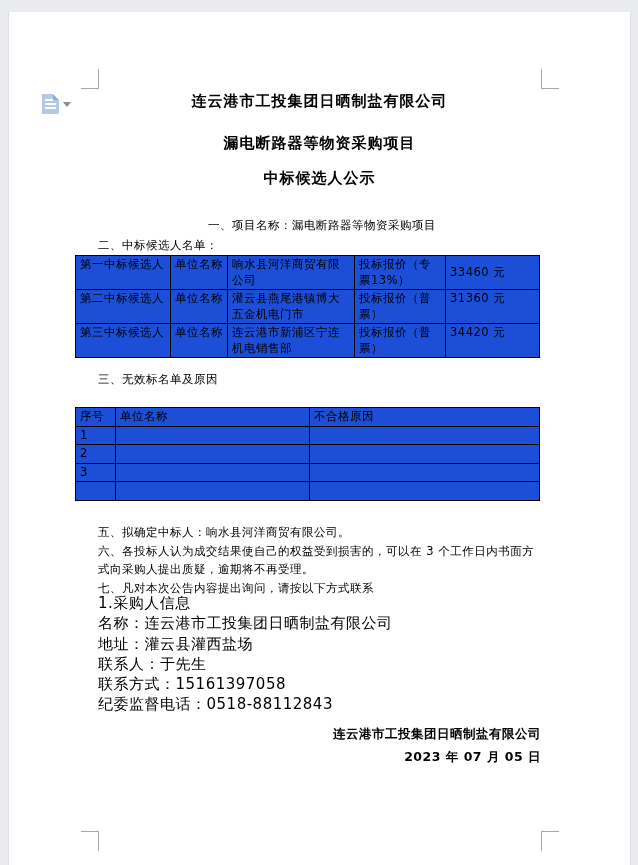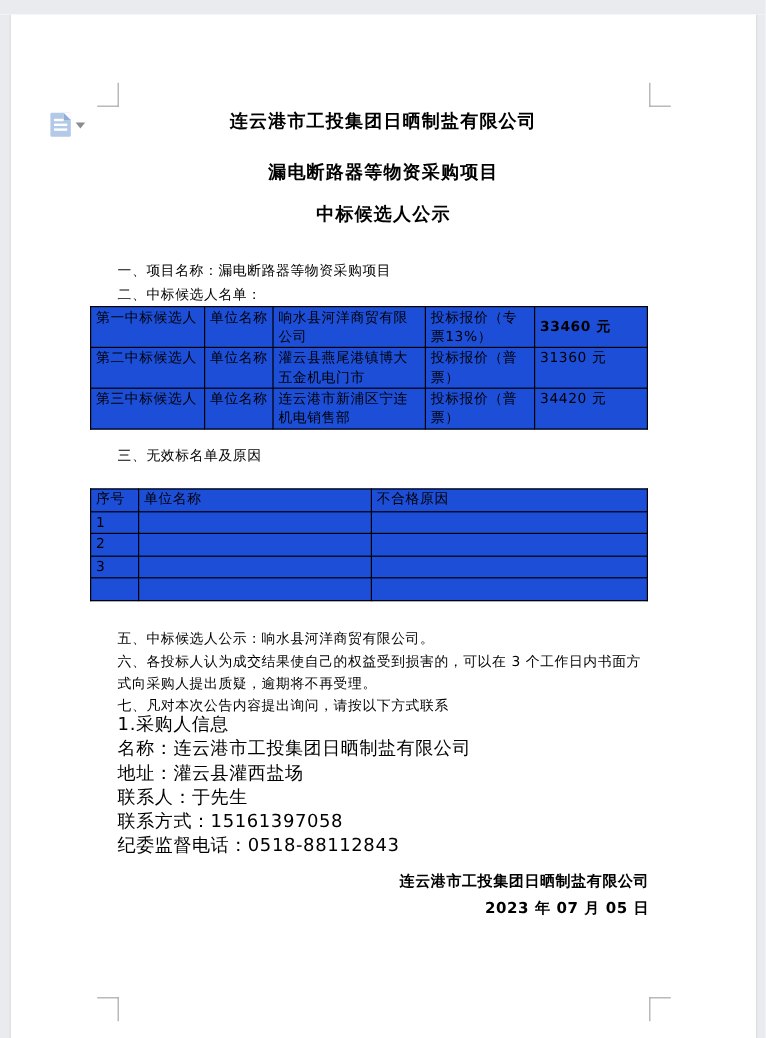--- a/index.html
+++ b/index.html
@@ -23,30 +23,30 @@
   .paste-doc .fold:after{content:"";position:absolute;left:0;top:0;border-left:6px solid #8fafd6;border-top:6px solid transparent;}
   .paste-doc .l{position:absolute;left:3px;height:2px;background:#ffffff;}
   .paste-doc .l1{top:5px;width:8px;}
   .paste-doc .l2{top:9px;width:11px;}
   .paste-doc .l3{top:13px;width:11px;}
   .drop-arrow{width:0;height:0;border-left:4px solid transparent;border-right:4px solid transparent;border-top:5px solid #8c8c8c;}
   
   .doc-title{position:absolute;left:98px;width:443px;text-align:center;font-size:15px;font-weight:bold;letter-spacing:1px;white-space:nowrap;}
   .t1{top:80px;}.t2{top:122px;}.t3{top:157px;}
   .line{position:absolute;left:98px;width:448px;font-size:11.5px;line-height:14px;letter-spacing:0.5px;}
-  .s1{top:206px;}.s2{top:226px;}.s3{top:360px;}
+  .s1{top:206px;text-align:center;}.s2{top:226px;}.s3{top:360px;}
   .block-lower{position:absolute;left:98px;top:511px;width:446px;font-size:11.5px;line-height:18.6px;letter-spacing:0.5px;}
   .block-purchaser{position:absolute;left:98px;top:581px;width:446px;font-size:15px;line-height:20.3px;letter-spacing:0.5px;}
   .signature{position:absolute;left:98px;top:710px;width:443px;text-align:right;font-weight:bold;font-size:12.5px;line-height:23px;letter-spacing:0.5px;}
   
   table{border-collapse:collapse;table-layout:fixed;position:absolute;left:75px;background:#1d4ed8;}
   td,th{border:1px solid #000;font-size:11.5px;font-weight:normal;text-align:left;vertical-align:top;padding:1px 4px;letter-spacing:0.5px;line-height:15.5px;overflow:hidden;}
   .tbl-candidates{top:243px;width:464px;}
   .tbl-candidates td{height:31px;}
-  .tbl-candidates td.mid{vertical-align:middle;font-weight:bold;}
+  .tbl-candidates td.mid{vertical-align:middle;}
   .tbl-invalid{top:395px;width:464px;}
   .tbl-invalid tr.h td{height:13px;font-family:Liberation Mono, monospace;}
   .tbl-invalid tr.r td{height:13px;}
   .tbl-invalid tr.last td{height:16px;}
 </style>
 </head>
 <body>
 
 <div class="stage">
 
@@ -140,21 +140,21 @@
     </tr>
     <tr class="r last">
       <td></td>
       <td></td>
       <td></td>
     </tr>
   </tbody>
     </table>
 
   <div class="block-lower">
-    <div>五、中标候选人公示：响水县河洋商贸有限公司。</div>
+    <div>五、拟确定中标人：响水县河洋商贸有限公司。</div>
     <div>六、各投标人认为成交结果使自己的权益受到损害的，可以在 3 个工作日内书面方式向采购人提出质疑，逾期将不再受理。</div>
     <div>七、凡对本次公告内容提出询问，请按以下方式联系</div>
   </div>
 
   <div class="block-purchaser">
     <div>1.采购人信息</div>
     <div>名称：连云港市工投集团日晒制盐有限公司</div>
     <div>地址：灌云县灌西盐场</div>
     <div>联系人：于先生</div>
     <div>联系方式：15161397058</div>

